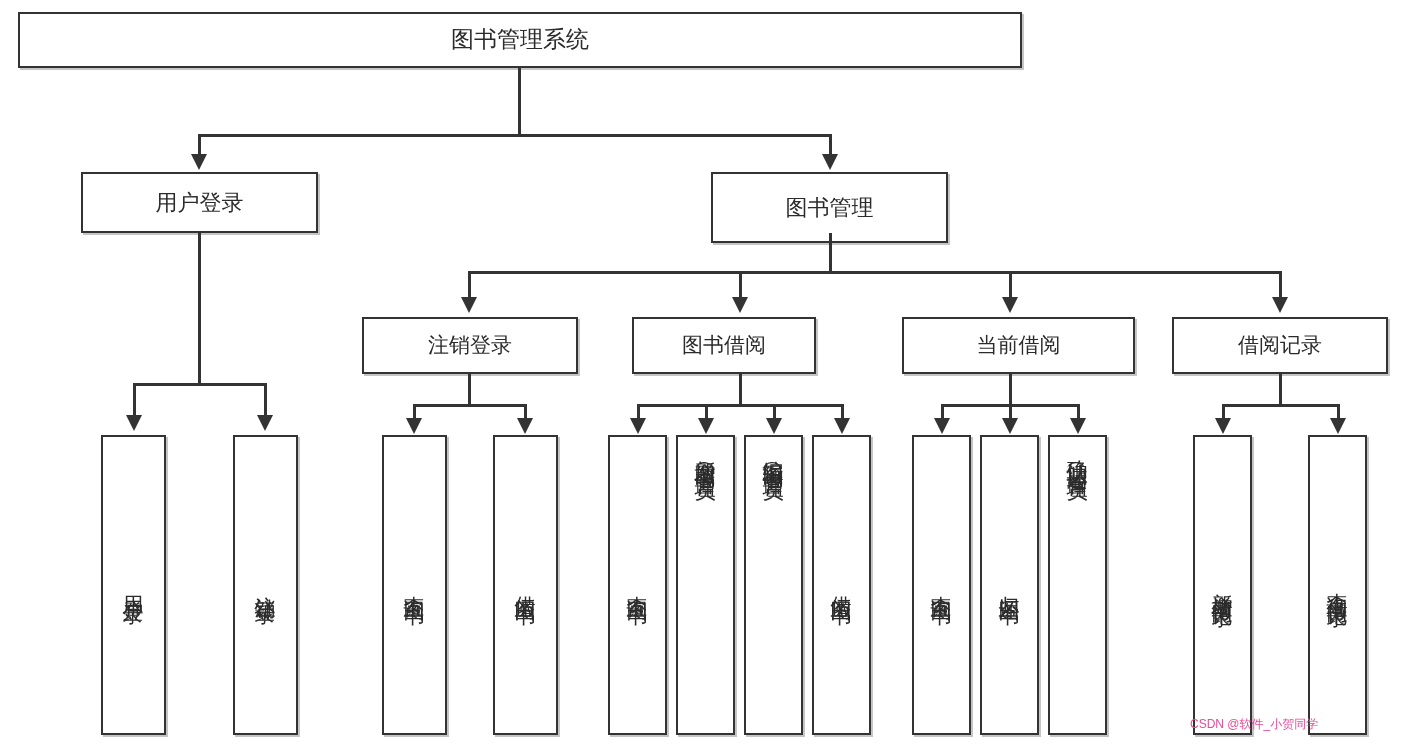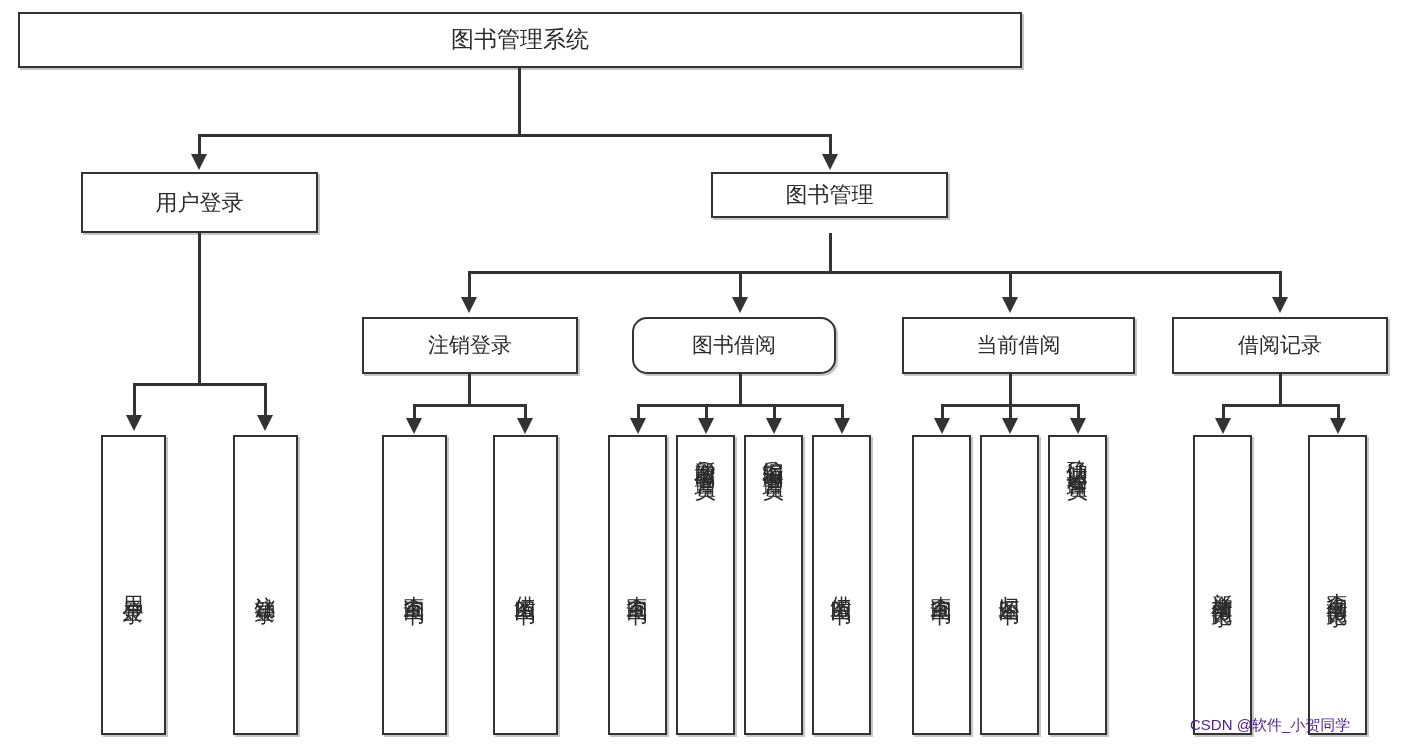--- a/index.html
+++ b/index.html
@@ -70,22 +70,22 @@
     width: 0;
     height: 0;
     border-left: 8px solid transparent;
     border-right: 8px solid transparent;
     border-top: 16px solid #333333;
   }
 
   
   #watermark {
     position: absolute;
-    color: #4c1d95;
-    font-size: 15px;
+    color: #ec4899;
+    font-size: 12px;
     white-space: nowrap;
     pointer-events: none;
   }
 </style>
 </head>
 <body>
 
 <div id="canvas">
 
   <div class="node root" style="left:18px; top:12px; width:1004px; height:56px;">
@@ -99,21 +99,21 @@
   <div class="vline" style="left:198px; top:134px; width:3px; height:22px;"></div>
   <div class="arrow" style="left:191px; top:154px;"></div>
 
   <div class="vline" style="left:829px; top:134px; width:3px; height:22px;"></div>
   <div class="arrow" style="left:822px; top:154px;"></div>
 
   <div class="node lvl1" style="left:81px; top:172px; width:237px; height:61px;">
     <span class="label">用户登录</span>
   </div>
 
-  <div class="node lvl1" style="left:711px; top:172px; width:237px; height:46px;">
+  <div class="node lvl1" style="left:711px; top:172px; width:237px; height:71px;">
     <span class="label">图书管理</span>
   </div>
 
   <div class="vline" style="left:198px; top:233px; width:3px; height:150px;"></div>
   <div class="hline" style="left:133px; top:383px; width:134px; height:3px;"></div>
   <div class="vline" style="left:133px; top:383px; width:3px; height:34px;"></div>
   <div class="arrow" style="left:126px; top:415px;"></div>
   <div class="vline" style="left:264px; top:383px; width:3px; height:34px;"></div>
   <div class="arrow" style="left:257px; top:415px;"></div>
 
@@ -128,21 +128,21 @@
 
   <div class="vline" style="left:1009px; top:271px; width:3px; height:28px;"></div>
   <div class="arrow" style="left:1002px; top:297px;"></div>
 
   <div class="vline" style="left:1279px; top:271px; width:3px; height:28px;"></div>
   <div class="arrow" style="left:1272px; top:297px;"></div>
 
   <div class="node lvl2" style="left:362px; top:317px; width:216px; height:57px;">
     <span class="label">注销登录</span>
   </div>
-  <div class="node lvl2" style="left:632px; top:317px; width:204px; height:57px;border-radius:15px;">
+  <div class="node lvl2" style="left:632px; top:317px; width:184px; height:57px;">
     <span class="label">图书借阅</span>
   </div>
   <div class="node lvl2" style="left:902px; top:317px; width:233px; height:57px;">
     <span class="label">当前借阅</span>
   </div>
   <div class="node lvl2" style="left:1172px; top:317px; width:216px; height:57px;">
     <span class="label">借阅记录</span>
   </div>
 
   <div class="vline" style="left:468px; top:374px; width:3px; height:30px;"></div>

